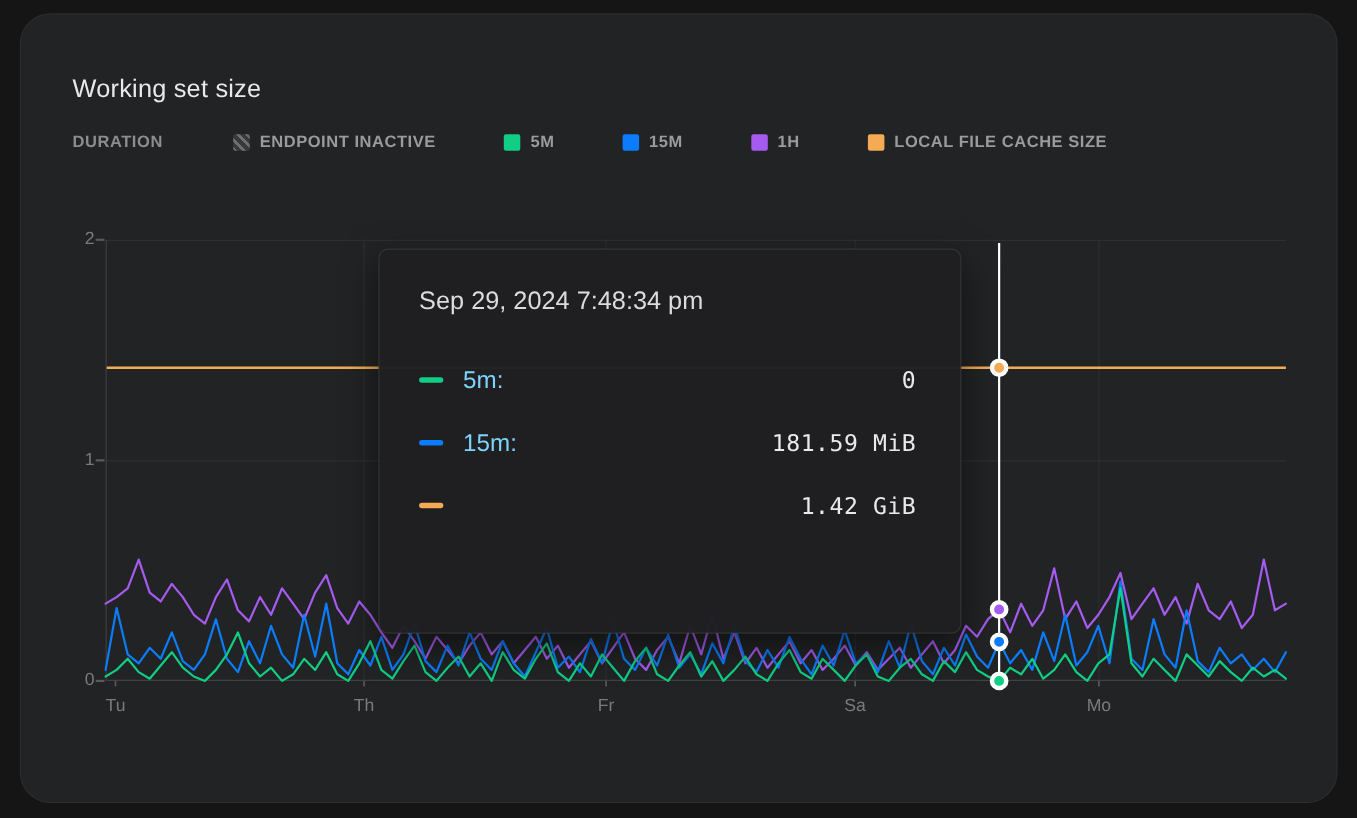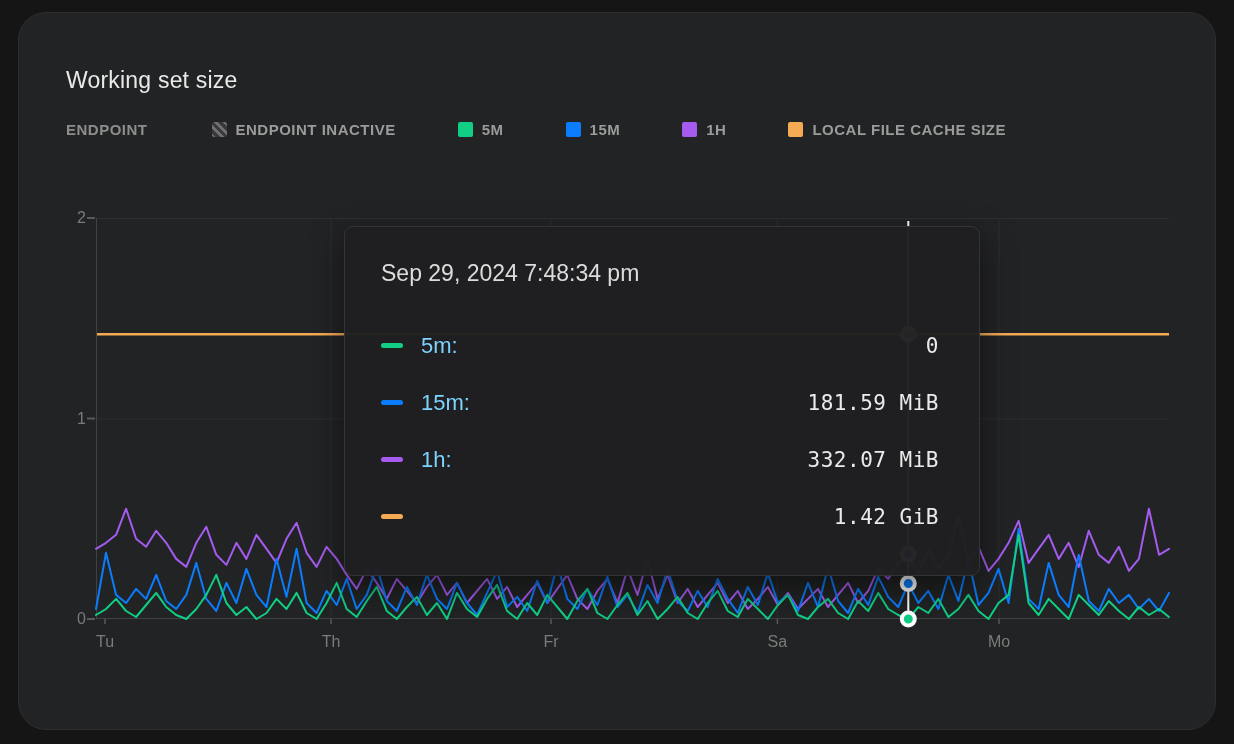--- a/index.html
+++ b/index.html
@@ -14,40 +14,40 @@
             font-size:15px; font-weight:700; color:#9b9b9b; letter-spacing:.5px; }
   .legend .duration { margin-right:48px; color:#8d8d8d; }
   .legend-item { display:flex; align-items:center; margin-right:46px; cursor:pointer;padding-left:16px; }
   .swatch { width:15px; height:15px; border-radius:2px; margin-right:9px; flex:none; }
   .swatch.hatch { background:repeating-linear-gradient(45deg,#6f6f71 0 2.5px,#39393b 2.5px 6px); }
   .plot { position:absolute; left:77px; top:205px; overflow:visible; z-index:2; }
   .y-label { position:absolute; width:30px; text-align:right; font-size:16px;
              color:#7b7b7b; line-height:20px; z-index:3; }
   .x-label { position:absolute; width:60px; text-align:center; font-size:16px;
              color:#7b7b7b; line-height:20px; z-index:3; }
-  .tooltip { position:absolute; left:325px; top:213px; width:636px; height:350px;
+  .tooltip { position:absolute; left:325px; top:213px; width:530px; height:350px;
              background:rgba(31,31,33,.97); border:1px solid #343436; border-radius:9px;
              box-shadow:0 12px 32px rgba(0,0,0,.5); box-sizing:border-box; z-index:5; }
   .tt-header { margin:33px 40px 0 36px; font-size:23px; color:#dcdcdc; }
   .tt-rows { margin-top:30px; }
   .tt-row { height:57px; display:flex; align-items:center; padding:0 40px 0 36px; }
   .tt-dash { width:22px; height:5px; border-radius:3px; margin-right:18px; flex:none; }
   .tt-label { font-size:22px; color:#7dd3fc; }
   .tt-value { margin-left:auto; font-family:"DejaVu Sans Mono", monospace;
               font-size:21px; color:#eaeaea; letter-spacing:.5px; }
 </style>
 </head>
 <body>
 
 <div class="card">
 
   <div class="title">Working set size</div>
 
   <div class="legend">
-    <span class="duration">ENDPOINT</span>
+    <span class="duration">DURATION</span>
 
     <span class="legend-item">
       <span class="swatch hatch"></span>
       <span>ENDPOINT INACTIVE</span>
     </span>
 
     <span class="legend-item">
       <span class="swatch" style="background: rgb(16, 206, 132);"></span>
       <span>5M</span>
     </span>
@@ -103,25 +103,20 @@
         <span class="tt-dash" style="background: rgb(16, 206, 132);"></span>
         <span class="tt-label">5m:</span>
         <span class="tt-value">0</span>
       </div>
       <div class="tt-row">
         <span class="tt-dash" style="background: rgb(11, 125, 252);"></span>
         <span class="tt-label">15m:</span>
         <span class="tt-value">181.59 MiB</span>
       </div>
       <div class="tt-row">
-        <span class="tt-dash" style="background: rgb(165, 91, 240);"></span>
-        <span class="tt-label">1h:</span>
-        <span class="tt-value">332.07 MiB</span>
-      </div>
-      <div class="tt-row">
         <span class="tt-dash" style="background: rgb(244, 171, 84);"></span>
         <span class="tt-value">1.42 GiB</span>
       </div>
     </div>
   </div>
 
 <div class="y-label" style="left: 37px; top: 596px;">0</div>
     <div class="y-label" style="left: 37px; top: 395.5px;">1</div>
     <div class="y-label" style="left: 37px; top: 195px;">2</div>
     <div class="x-label" style="left: 56.0132px; top: 619px;">Tu</div>

